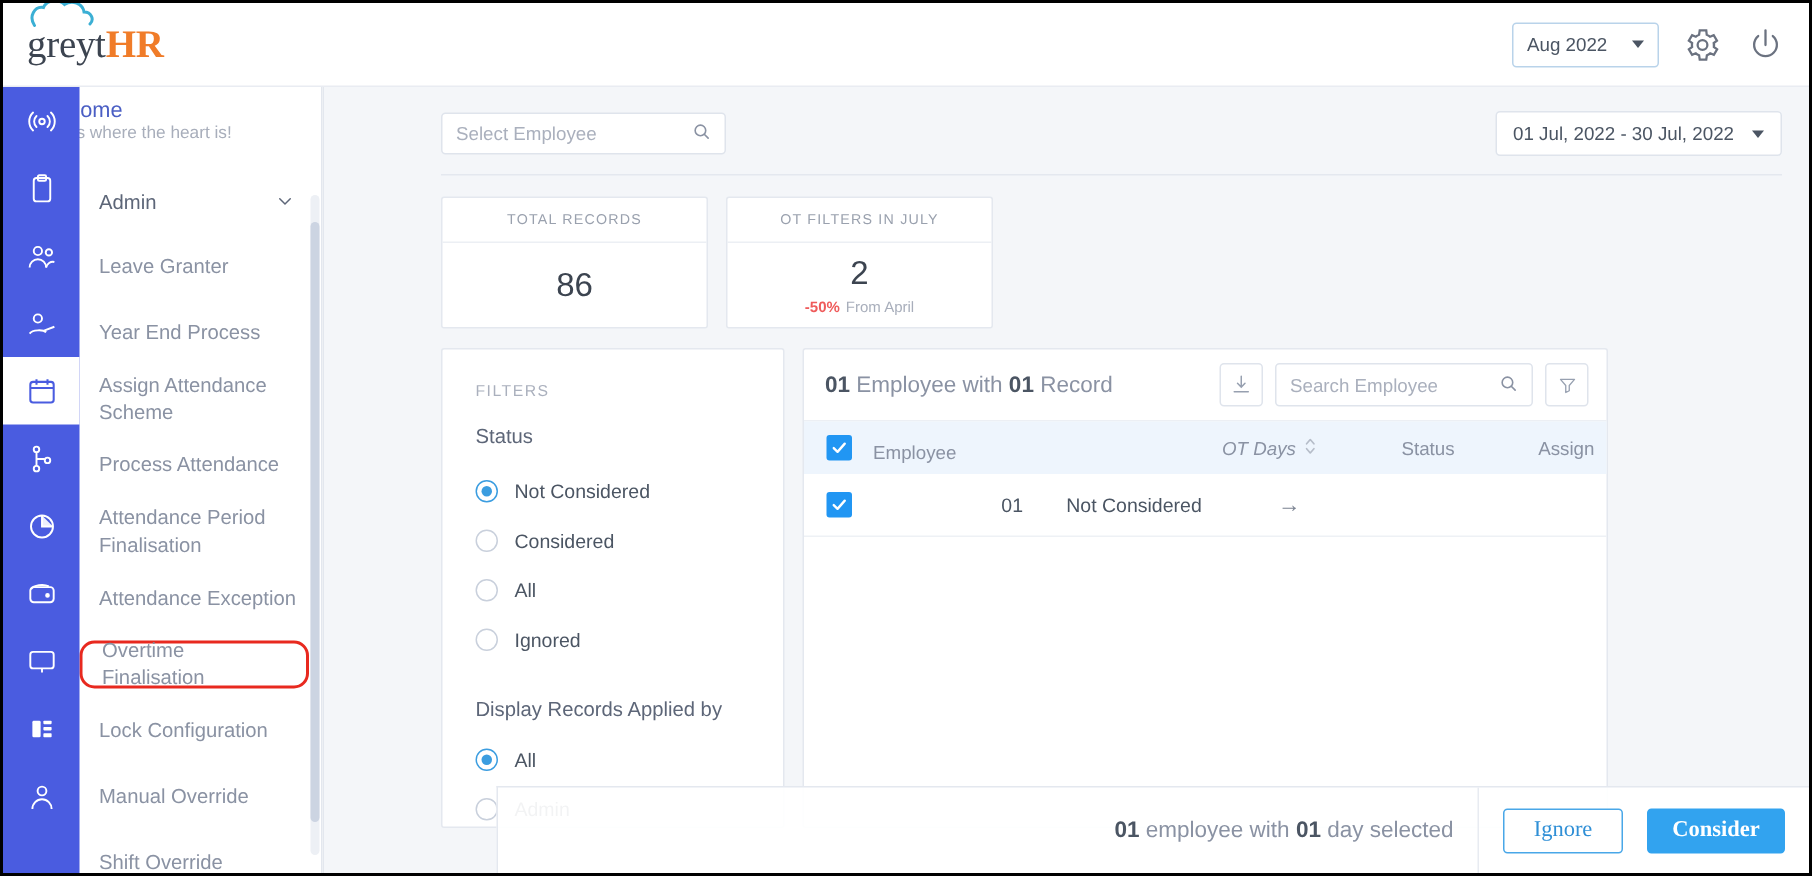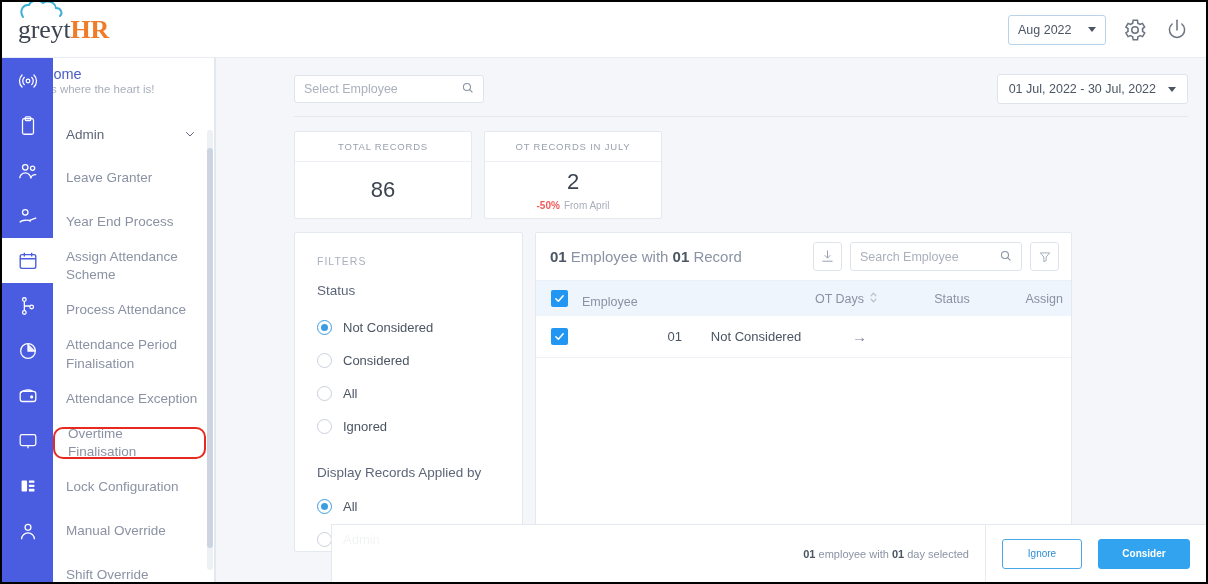--- a/index.html
+++ b/index.html
@@ -201,44 +201,44 @@
   }
   .t-row {
     height: 42px; display: flex; align-items: center;
     font-size: 13px; color: #4b5563; border-bottom: 1px solid #eef1f5;
   }
   .c-check { width: 46px; display: flex; justify-content: center; }
   .c-emp { width: 196px; margin-top: 6px; }
   .c-days { width: 110px; text-align: right; padding-right: 10px; }
   .c-status { width: 128px; text-align: center; }
   .c-details { width: 55px; text-align: right; padding-right: 8px; }
-  .c-days.head { display: flex; align-items: center; justify-content: flex-end; gap: 5px; }
+  .c-days.head { display: flex; align-items: center; justify-content: flex-end; gap: 5px; font-style: italic; }
   .chk {
     width: 17px; height: 17px; border-radius: 2px; background: #2196f3;
     display: flex; align-items: center; justify-content: center; cursor: pointer;
   }
   .chk svg { width: 11px; height: 11px; color: #fff; }
   .emp-id { color: #8a92a3; font-size: 11.5px; }
   .arrow-r { color: #7b8392; font-size: 15px; cursor: pointer; }
 
   
   .footer {
     position: absolute; left: 329px; bottom: 0; width: 875px; height: 58px;
     background: rgba(255,255,255,0.93);
     border-top: 1px solid #e4e8ef; border-left: 1px solid #e4e8ef;
     display: flex; align-items: center; justify-content: flex-end;
     padding-right: 16px; gap: 16px; z-index: 40;
   }
-  .footer-text { font-size: 11px; color: #8a92a3; }
+  .footer-text { font-size: 15px; color: #8a92a3; }
   .footer-text b { color: #4b5563; font-weight: 700; }
   .vsep { width: 1px; height: 58px; background: #e8ebf1; }
   .btn {
-    height: 30px; border-radius: 3px; font-size: 10px; cursor: pointer;
+    height: 30px; border-radius: 3px; font-size: 15px; cursor: pointer;
     display: flex; align-items: center; justify-content: center;
-    font-family: Liberation Sans, sans-serif;
+    font-family: Liberation Serif, serif;
   }
   .btn-ghost { width: 80px; border: 1px solid #49a7e8; color: #2f8fd6; background: #fff; }
   .btn-primary { width: 92px; border: 1px solid #32a3ef; color: #fff; background: #32a3ef; font-weight: 700; }
 </style>
 </head>
 <body>
 
 <div class="app">
 
   <div class="topbar">
@@ -429,21 +429,21 @@
     <div class="divider-line"></div>
 
     <div class="cards">
       <div class="card">
         <div class="card-head">TOTAL RECORDS</div>
         <div class="card-body">
           <div class="card-value">86</div>
         </div>
       </div>
       <div class="card">
-        <div class="card-head">OT RECORDS IN JULY</div>
+        <div class="card-head">OT FILTERS IN JULY</div>
         <div class="card-body">
           <div class="card-value">2</div>
           <div class="card-delta">
             <span class="pct">-50%</span><span class="txt">From April</span>
           </div>
         </div>
       </div>
     </div>
 
     <div class="lower">

